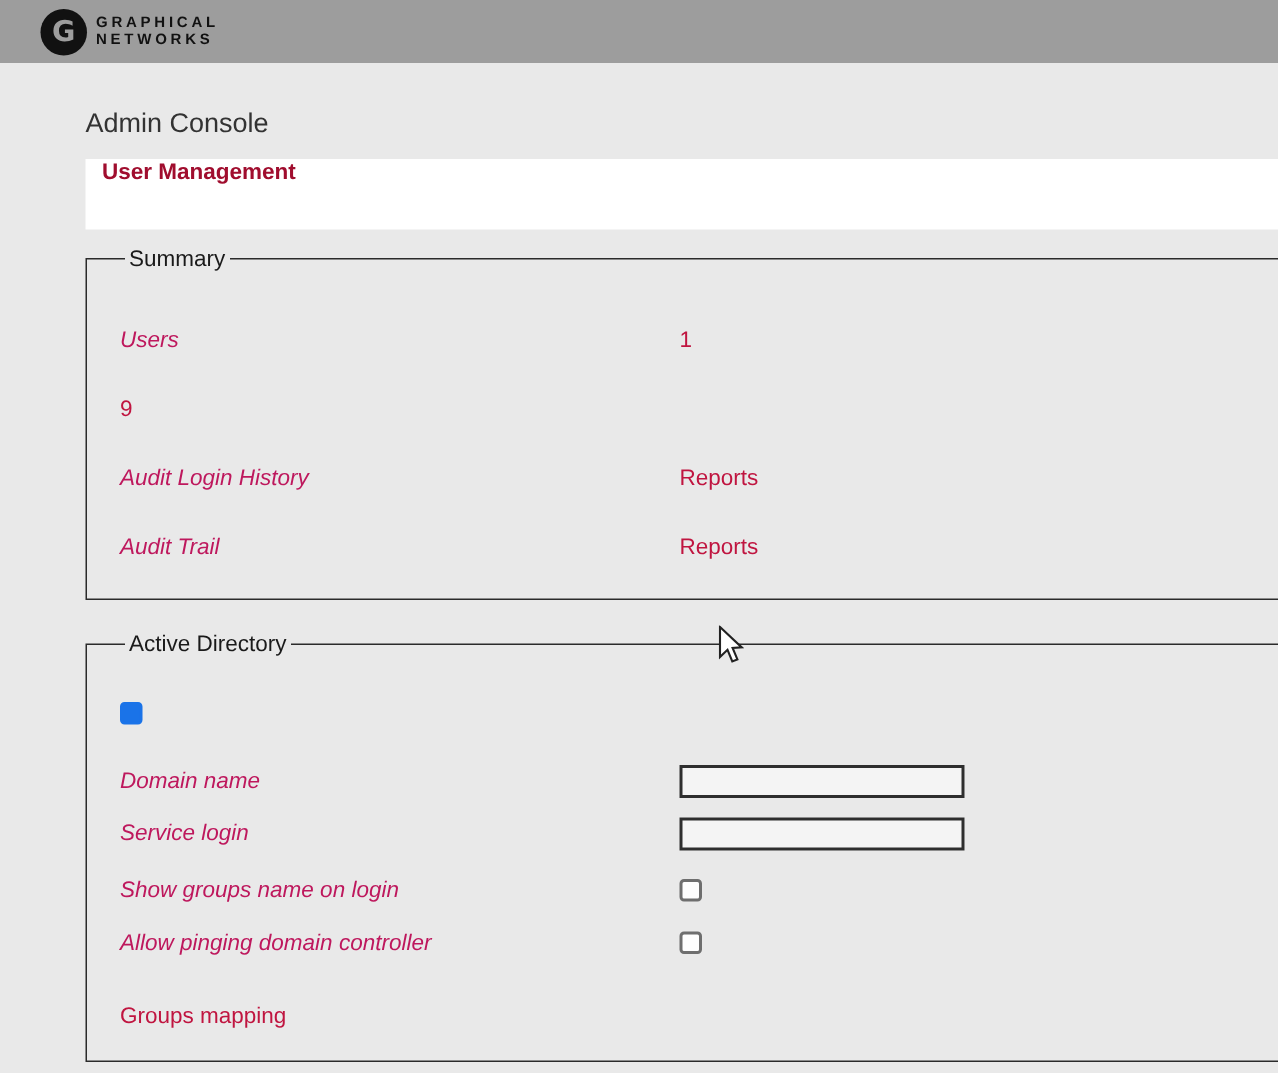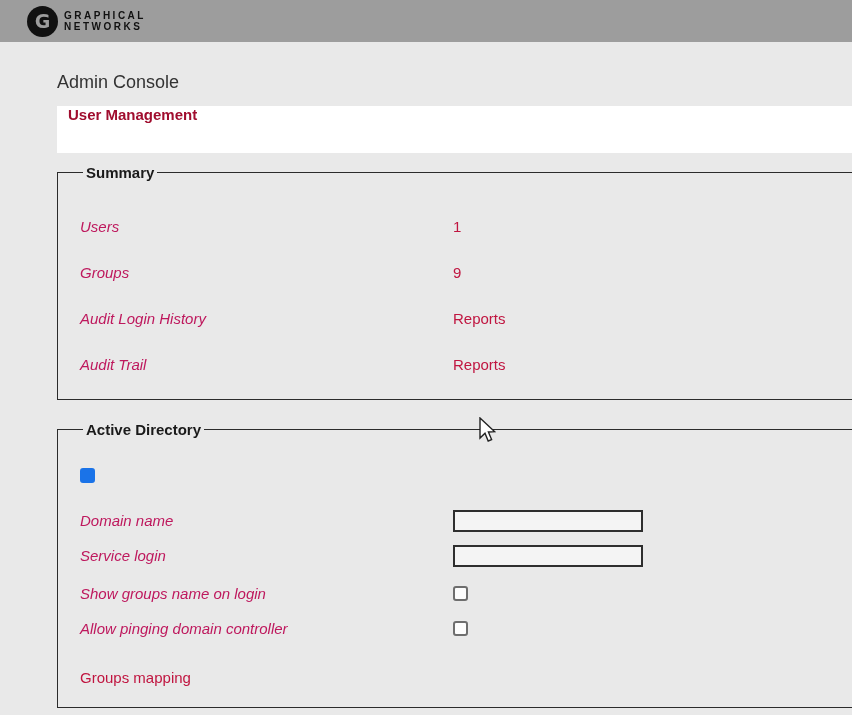--- a/index.html
+++ b/index.html
@@ -73,21 +73,21 @@
     margin-left: 57px;
     width: calc(100% - 57px + 30px); 
     border: 1px solid #2b2b2b;
     background: #e9e9e9;
     padding: 12px 0 18px 22px;
   }
   fieldset.summary { margin-top: 11px; }
   fieldset.active-directory { margin-top: 21px; }
   legend {
     font-size: 15px;
-    font-weight: bold;
+    font-weight: normal;
     color: #1a1a1a;
     padding: 0 3px;
     margin-left: 3px;
   }
 
   .row {
     display: flex;
     align-items: center;
     min-height: 23px;
   }
@@ -173,21 +173,20 @@
   </div>
 
   <fieldset class="summary">
     <legend>Summary</legend>
 
     <div class="row">
       <span class="lbl">Users</span>
       <a class="val">1</a>
     </div>
     <div class="row">
-      <span class="lbl">Groups</span>
       <a class="val">9</a>
     </div>
     <div class="row">
       <span class="lbl">Audit Login History</span>
       <a class="val">Reports</a>
     </div>
     <div class="row">
       <span class="lbl">Audit Trail</span>
       <a class="val">Reports</a>
     </div>

